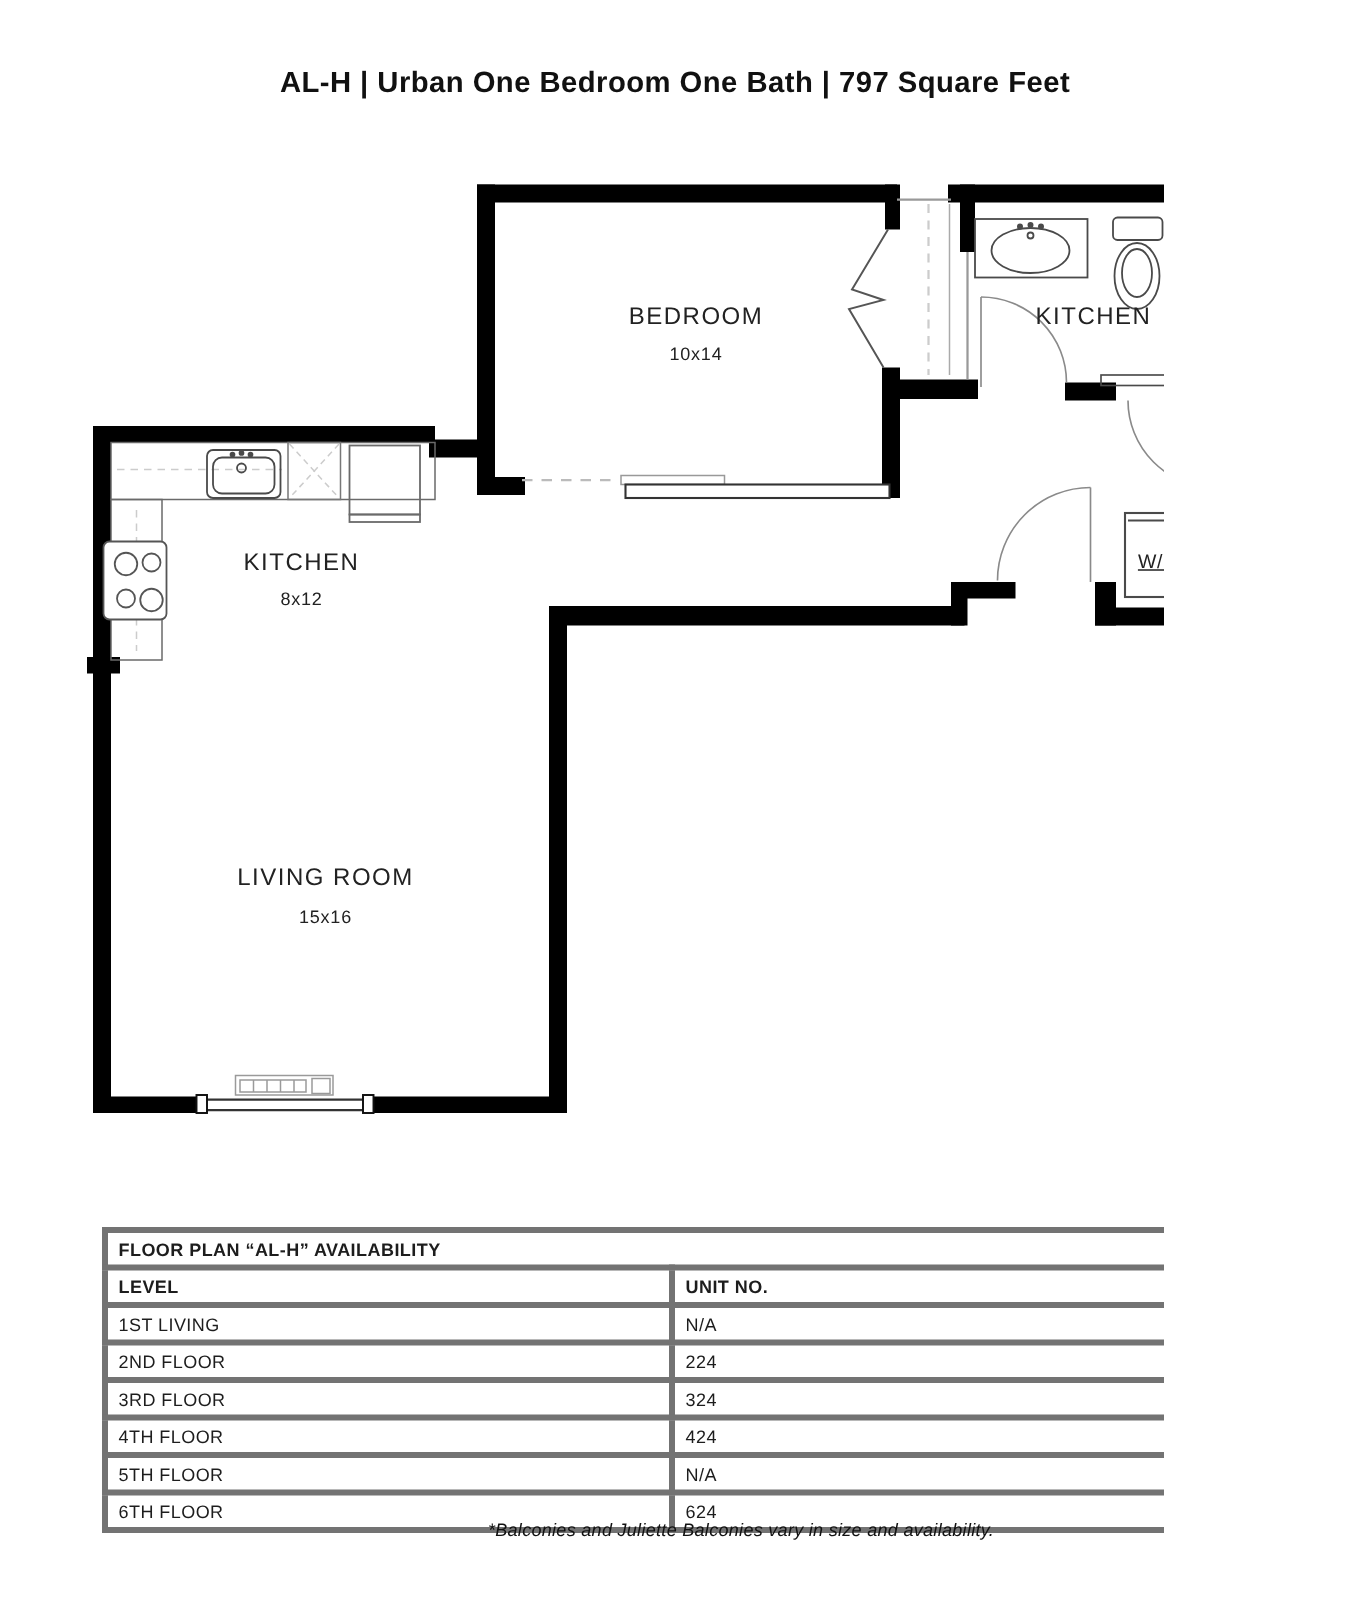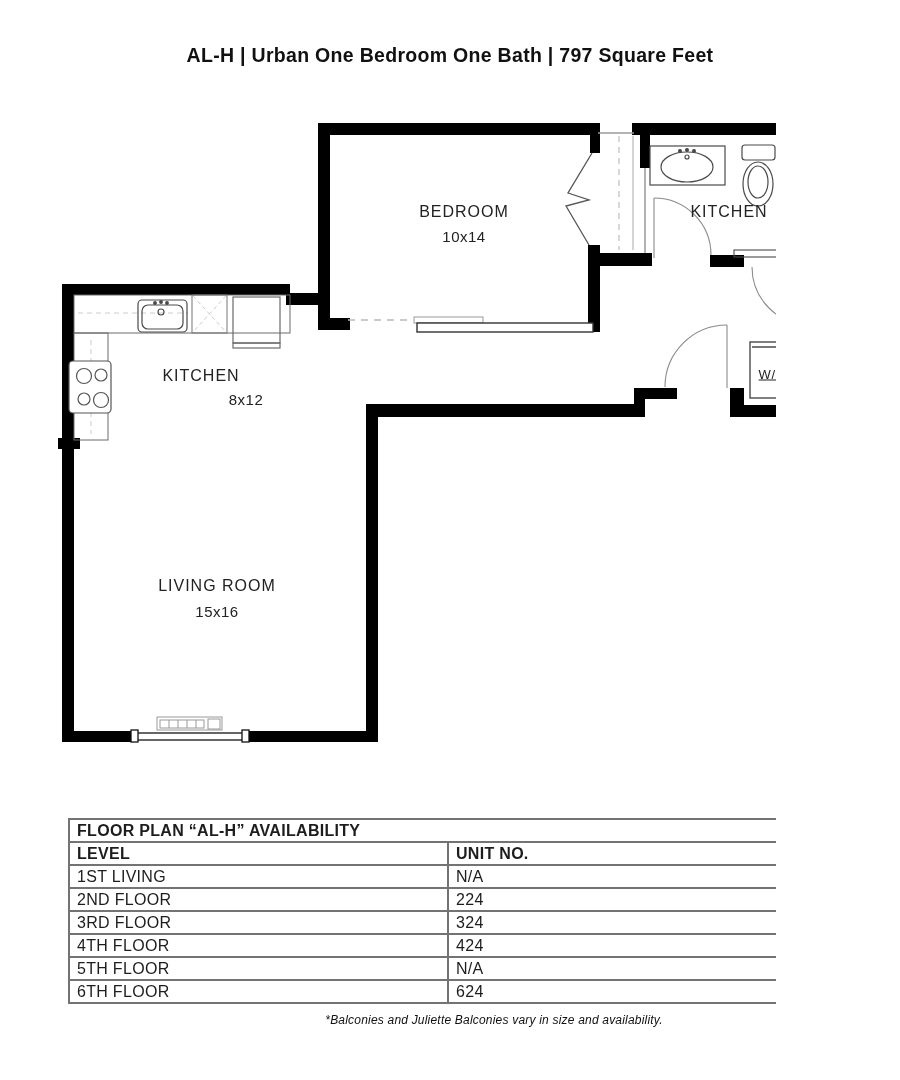--- a/index.html
+++ b/index.html
@@ -11,33 +11,33 @@
     position:absolute;top:44px;left:0;width:900px;text-align:center;
     font-size:19.5px;font-weight:bold;letter-spacing:0.3px;color:#111;
   }
   #plan-svg{position:absolute;top:0;left:0;}
   .room-label{
     position:absolute;transform:translate(-50%,-50%);
     font-size:16px;letter-spacing:1px;color:#222;white-space:nowrap;
   }
   .room-dims{
     position:absolute;transform:translate(-50%,-50%);
-    font-size:15px;letter-spacing:0.5px;color:#222;white-space:nowrap;
+    font-size:12px;letter-spacing:0.5px;color:#222;white-space:nowrap;
   }
   .wd-label{
     position:absolute;transform:translate(-50%,-50%);
     font-size:13px;letter-spacing:0.5px;color:#222;white-space:nowrap;text-decoration:underline;
   }
   table.availability{
     position:absolute;left:68px;top:818px;width:760px;
     border-collapse:collapse;table-layout:fixed;
   }
   table.availability td{
-    border:2px solid #737373;height:21px;padding:0 7px;
-    font-size:16px;letter-spacing:0.3px;vertical-align:middle;line-height:1;
+    border:4px solid #737373;height:21px;padding:0 7px;
+    font-size:12px;letter-spacing:0.3px;vertical-align:middle;line-height:1;
     overflow:hidden;white-space:nowrap;
   }
   table.availability td.col-level{width:100px;}
   .tbl-title td{font-weight:bold;}
   .tbl-head td{font-weight:bold;margin-top:22px;}
   .footnote{
     position:absolute;top:1013px;left:0;width:900px;text-align:center;
     font-size:12px;font-style:italic;font-weight:500;letter-spacing:0.2px;color:#111;padding-left:44px;
   }
   .watermark{
@@ -189,21 +189,21 @@
       <rect x="242" y="730" width="7" height="12" fill="#ffffff" stroke="#111111" stroke-width="1.3"></rect>
     </g>
   </svg>
 
   <div class="room-label" style="left:464px;top:212px;">BEDROOM</div>
   <div class="room-dims" style="left:464px;top:236px;">10x14</div>
 
   <div class="room-label" style="left:729px;top:212px;">KITCHEN</div>
 
   <div class="room-label" style="left:201px;top:376px;">KITCHEN</div>
-  <div class="room-dims" style="left:201px;top:399px;margin-left:45px;">8x12</div>
+  <div class="room-dims" style="left:201px;top:399px;">8x12</div>
 
   <div class="room-label" style="left:217px;top:586px;">LIVING ROOM</div>
   <div class="room-dims" style="left:217px;top:611px;">15x16</div>
 
   <div class="wd-label" style="left:772px;top:374px;">W/D</div>
 
   <table class="availability">
     <tbody>
         <tr class="tbl-title">
       <td colspan="2">FLOOR PLAN “AL-H” AVAILABILITY</td>

